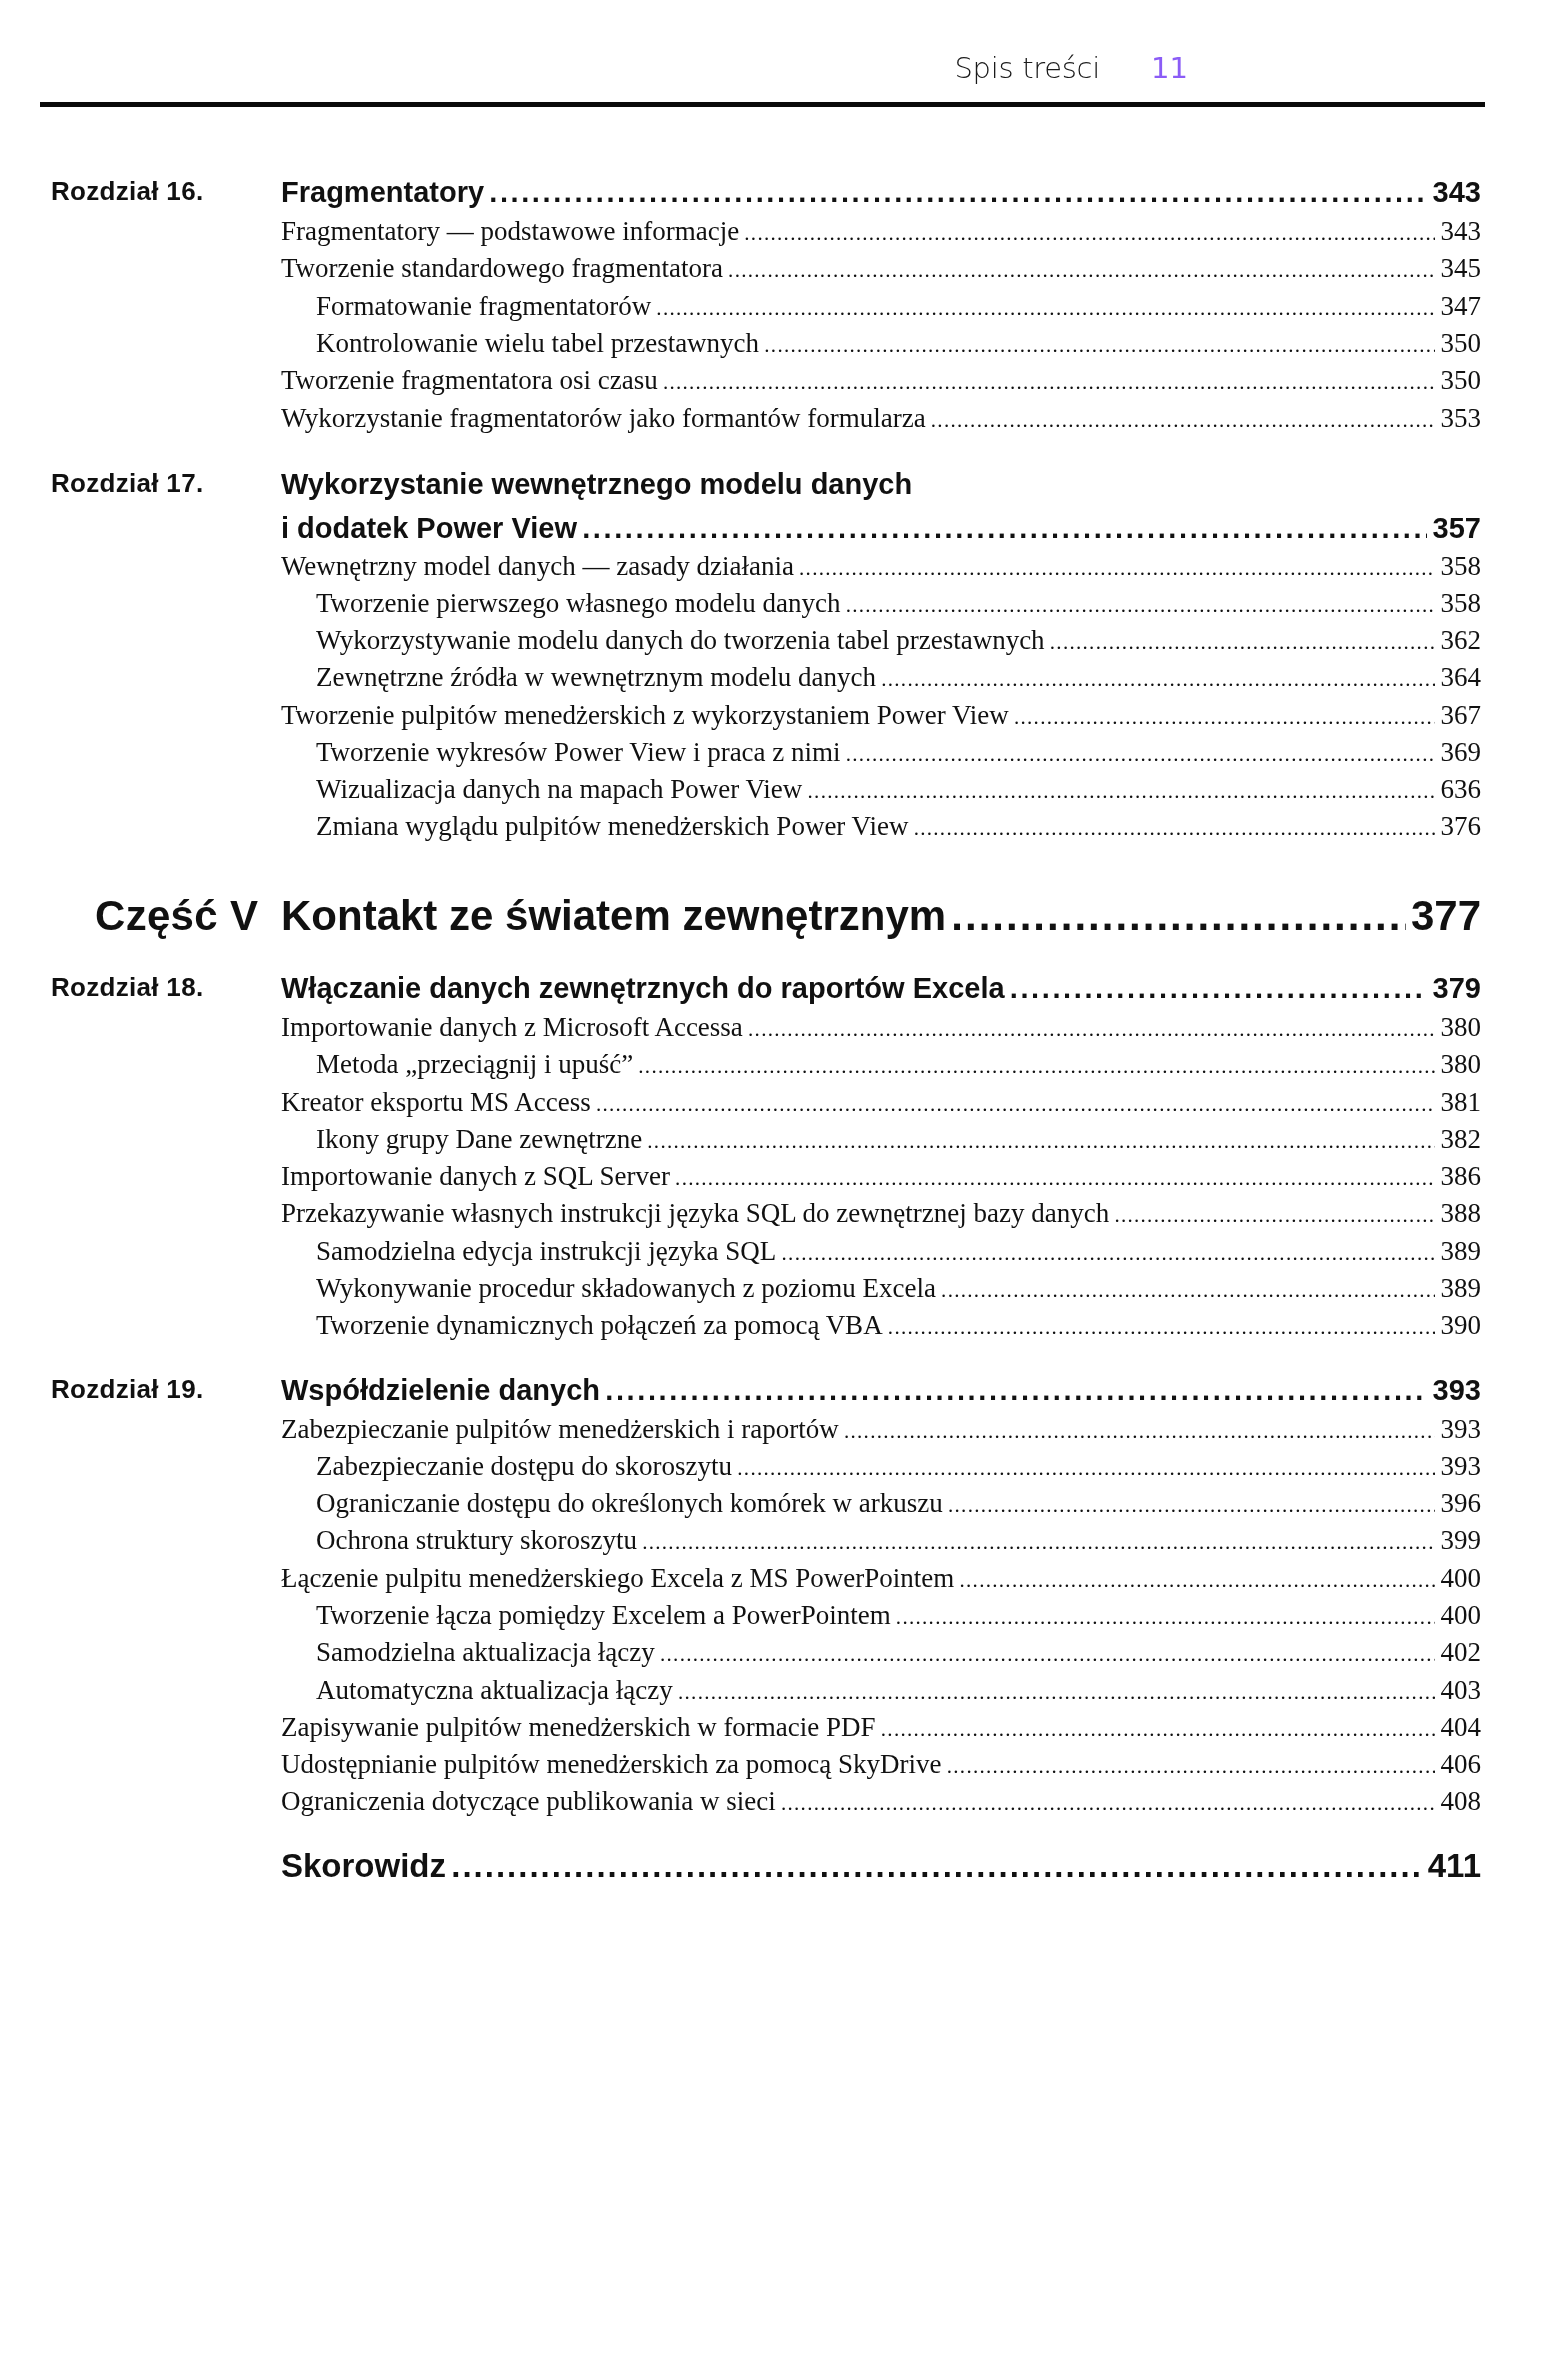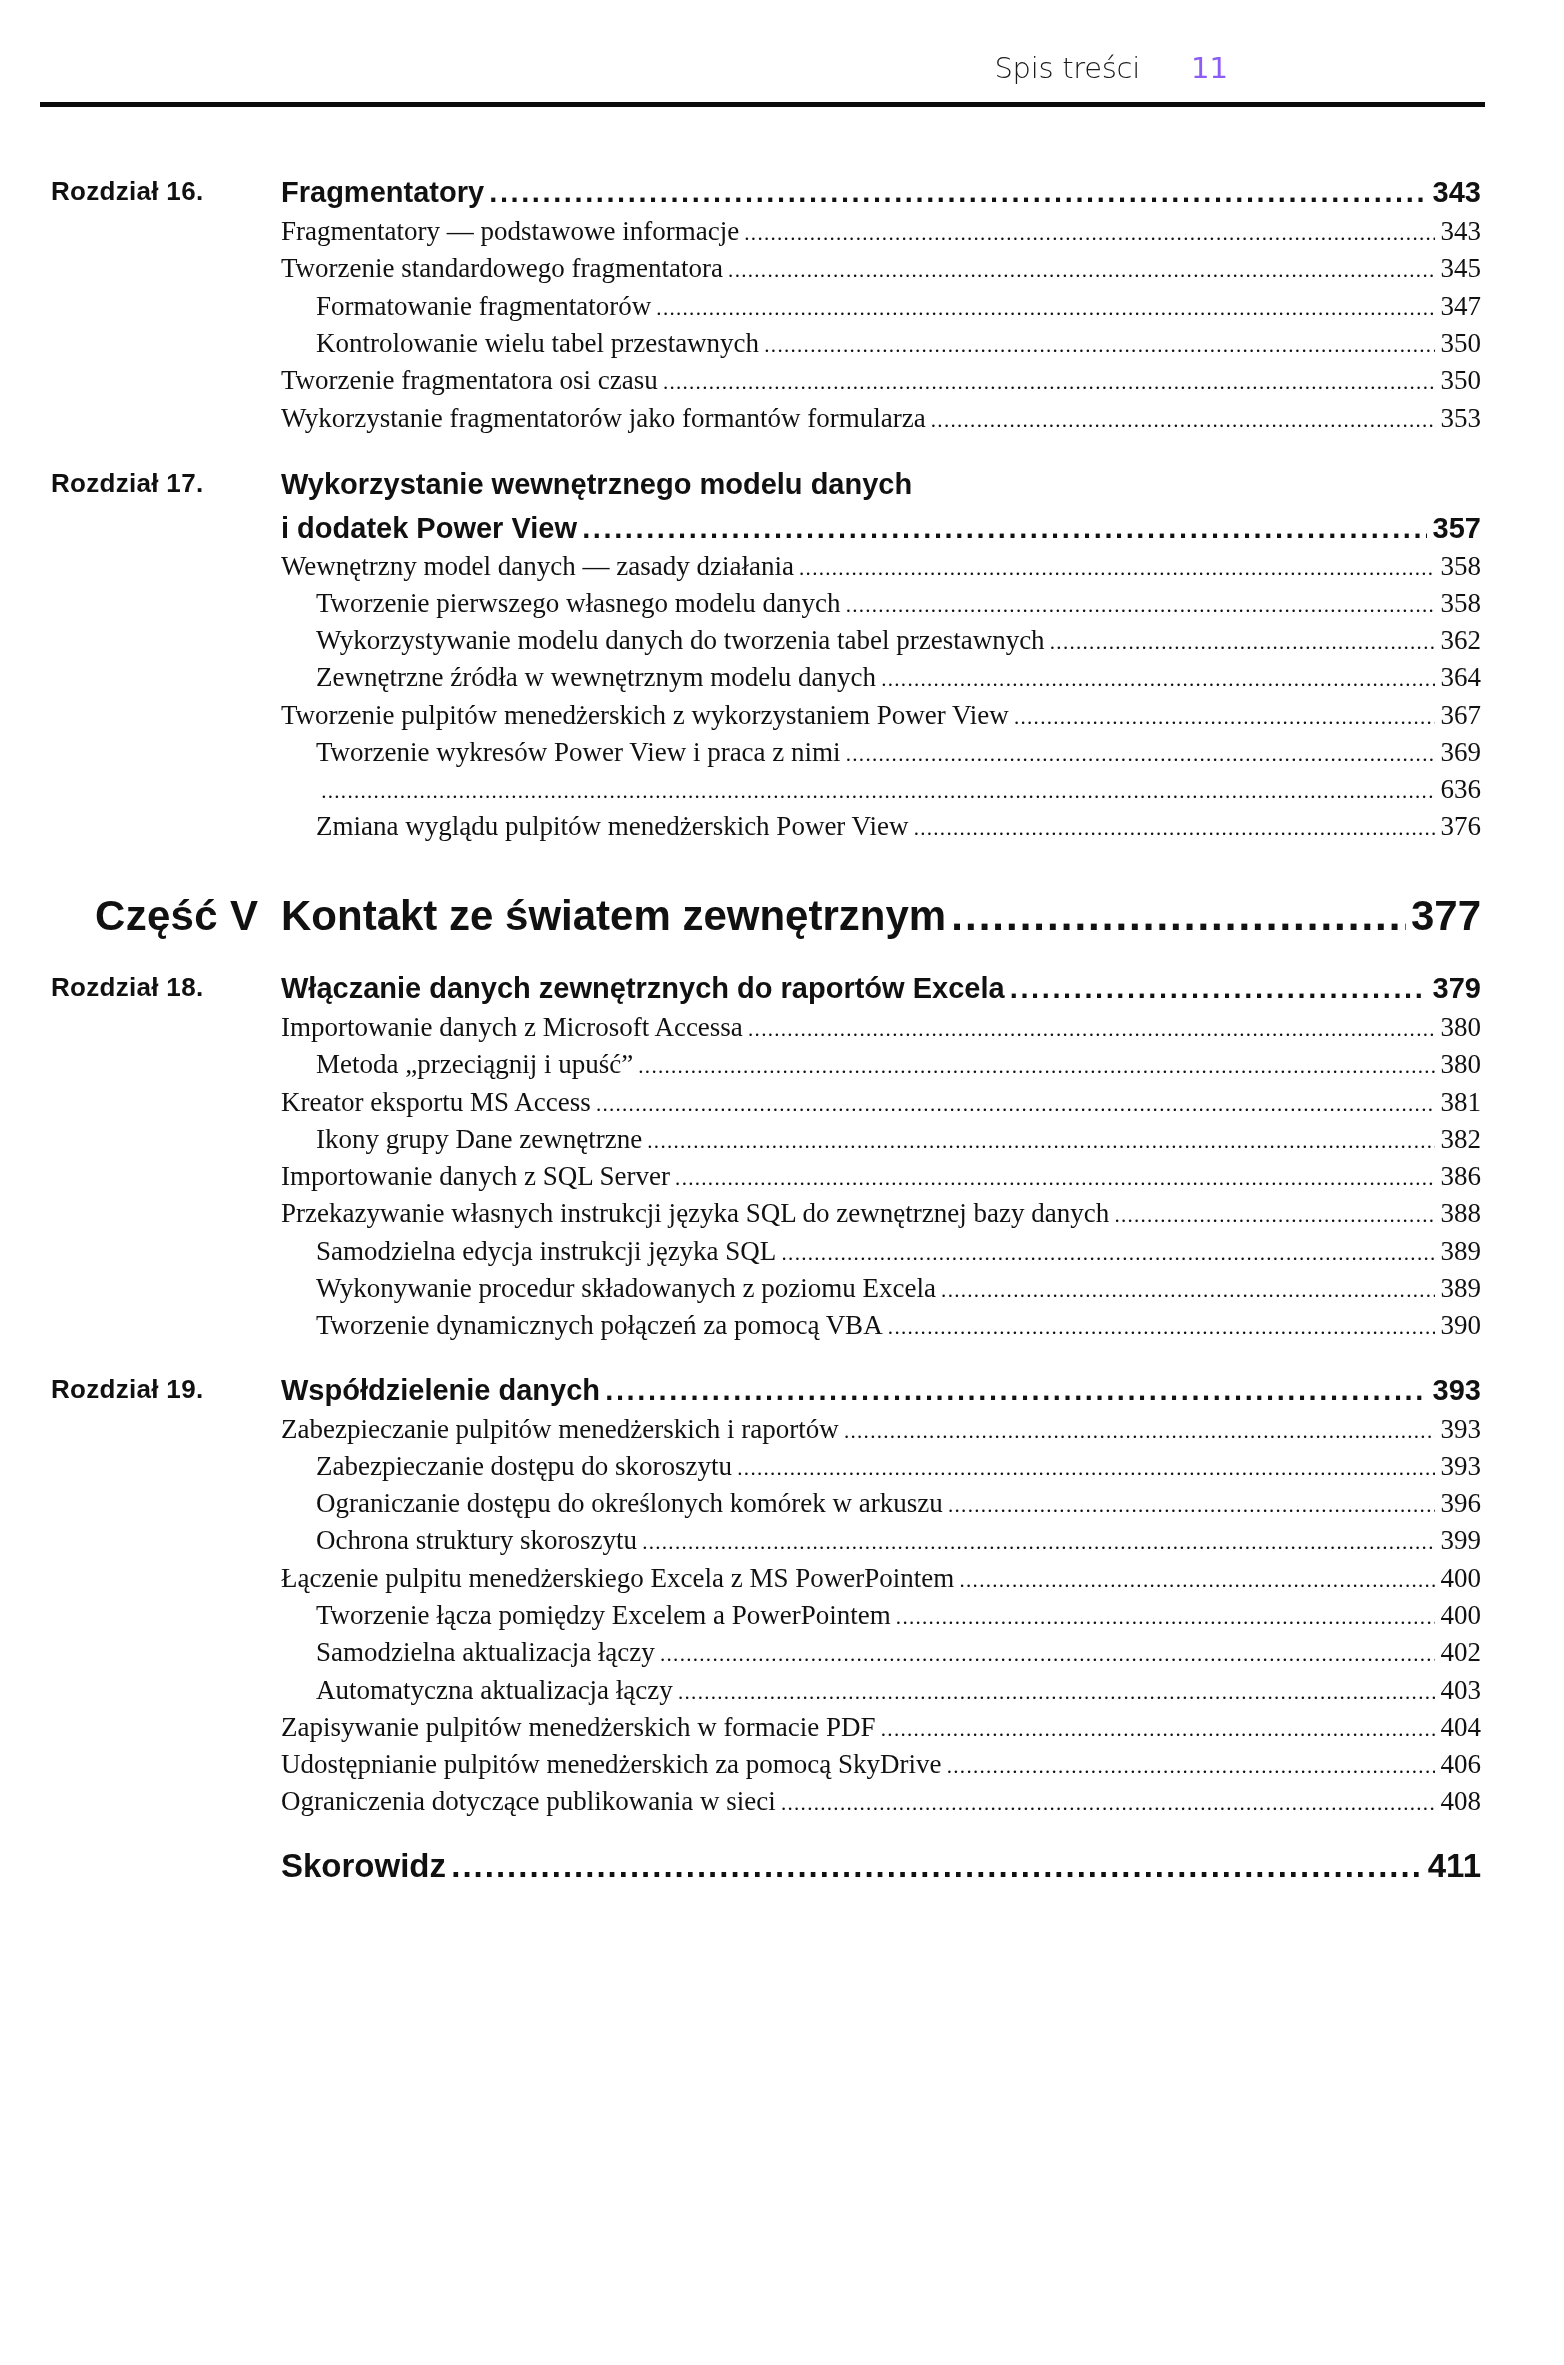--- a/index.html
+++ b/index.html
@@ -1,17 +1,17 @@
 <!DOCTYPE html>
 <html style="font-size:10.4px"><head>
 <meta charset="utf-8">
 <style>
   html, body { margin: 0; padding: 0; background: #ffffff; }
   body { width: 1564px; height: 2366px; position: relative; overflow: hidden; color: #111111; }
-  .page-header { position: absolute; left: 0; top: 0; width: 1268px; height: 130px; padding-left: 40px; }
+  .page-header { position: absolute; left: 0; top: 0; width: 1268px; height: 130px; }
   .running-title { position: absolute; right: 168px; top: 51px; font-family: "DejaVu Sans", sans-serif; font-size: 29px; font-weight: 300; color: #1a1a1a; letter-spacing: -0.3px; }
   .page-number { position: absolute; right: 80px; top: 51px; font-family: "DejaVu Sans", sans-serif; font-size: 29px; color: #8b5cf6; }
   .header-rule { position: absolute; left: 40px; top: 102px; width: 1445px; height: 4.6px; background: #0a0a0a; }
 
   .row { position: absolute; left: 0; width: 1564px; display: flex; align-items: baseline; }
   .label { position: absolute; left: 51px; font-family: "Liberation Sans", sans-serif; font-weight: 700; letter-spacing: 0.3px; }
   .entry { position: absolute; left: 281px; right: 83px; display: flex; align-items: baseline; }
   .entry.lvl2 { left: 316px; }
   .title { white-space: nowrap; }
   .leader { flex: 1; overflow: hidden; white-space: nowrap; margin: 0 5.2px; }
@@ -137,20 +137,21 @@
   </div>
 <div class="row sub" style="top:737px">
     <div class="entry lvl2">
       <span class="title">Tworzenie wykresów Power View i praca z nimi</span>
       <span class="leader"></span>
       <span class="pg">369</span>
     </div>
   </div>
 <div class="row sub" style="top:774px">
     <div class="entry lvl2">
+      <span class="title">Wizualizacja danych na mapach Power View</span>
       <span class="leader"></span>
       <span class="pg">636</span>
     </div>
   </div>
 <div class="row sub" style="top:811px">
     <div class="entry lvl2">
       <span class="title">Zmiana wyglądu pulpitów menedżerskich Power View</span>
       <span class="leader"></span>
       <span class="pg">376</span>
     </div>

